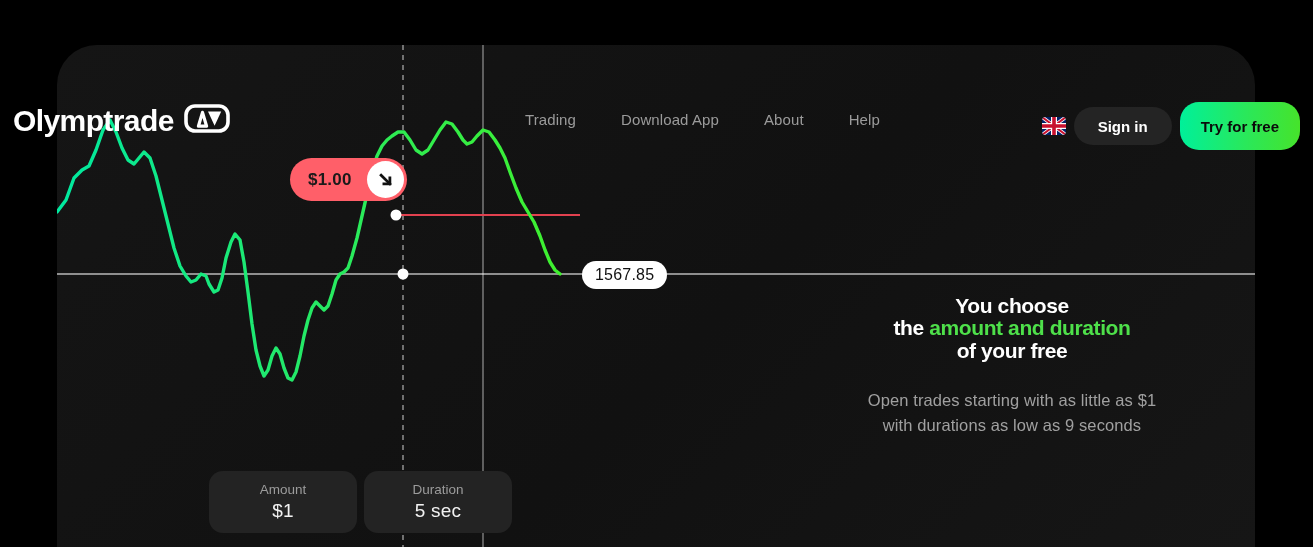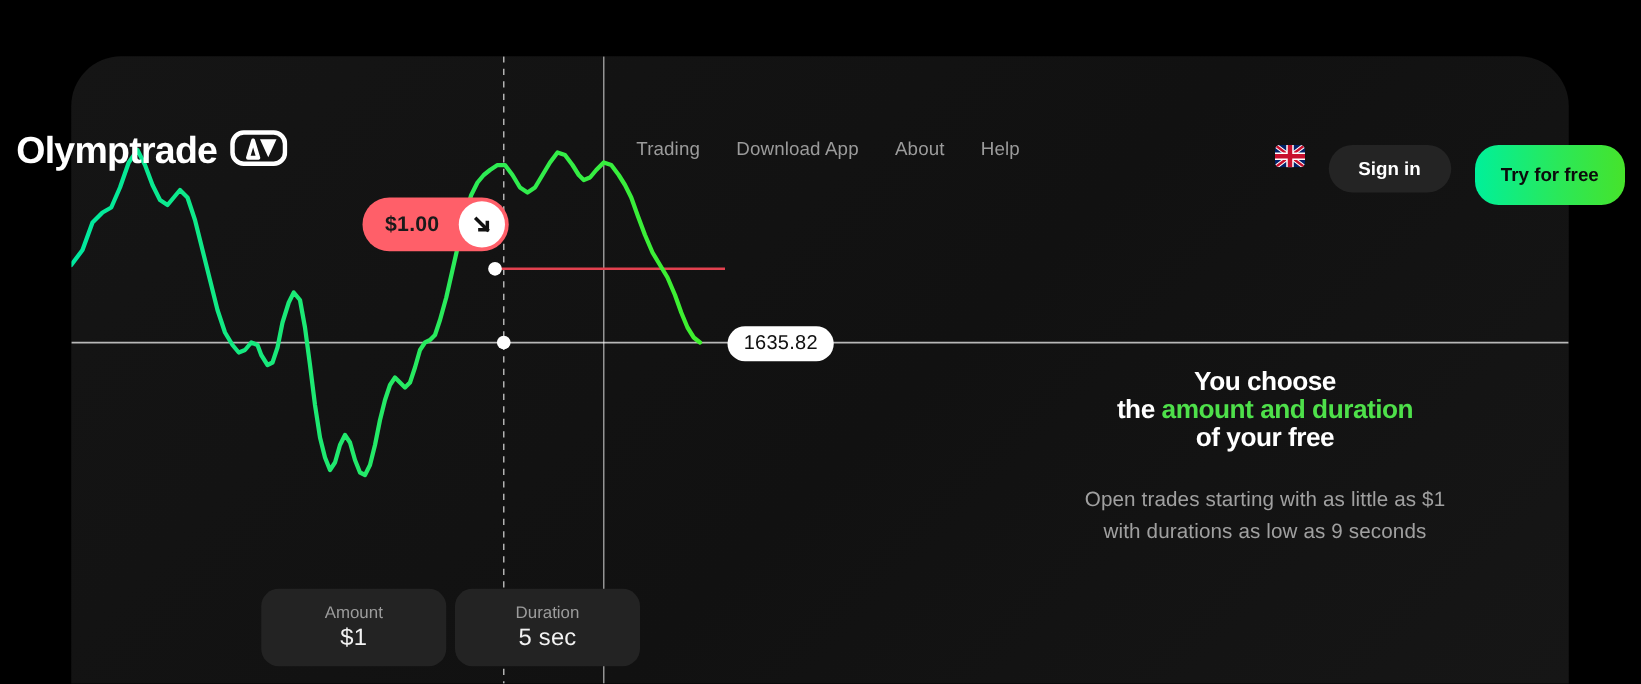--- a/index.html
+++ b/index.html
@@ -146,28 +146,30 @@
     align-items: center;
     gap: 29px;
     z-index: 40;
   }
   .nav-item {
     color: #9b9b9b;
     font-size: 15px;
     letter-spacing: 0.1px;
     cursor: pointer;
     white-space: nowrap;
+    margin-left: 16px;
   }
 
   .actions {
     position: absolute;
     right: 13px;
-    top: 116px;
-    display: flex;
-    gap: 19px;
+    top: 102px;
+    display: flex;
+    align-items: center;
+    gap: 8px;
     z-index: 40;
   }
   .flag {
     width: 24px;
     height: 18px;
     border-radius: 4px;
     overflow: hidden;
     display: block;
   }
   .btn-signin {
@@ -269,21 +271,21 @@
 
         <g>
           <circle cx="339" cy="170" r="5.5" fill="#ffffff"></circle>
         </g>
         <g>
           <circle cx="346" cy="229" r="5.5" fill="#ffffff"></circle>
         </g>
       </svg>
 
       <div class="price-pill">
-        <span>1635.82</span>
+        <span>1567.85</span>
       </div>
 
       <div class="trade-badge">
         <span class="trade-amount">$1.00</span>
         <span class="trade-dir">
           <svg width="21" height="21" viewBox="0 0 24 24" fill="none">
             <path d="M7 7 L17 17" stroke="#111111" stroke-width="3.2" stroke-linecap="square"></path>
             <path d="M17 10.2 L17 17 L10.2 17" stroke="#111111" stroke-width="3.2" stroke-linecap="square" stroke-linejoin="miter" fill="none"></path>
           </svg>
         </span>

